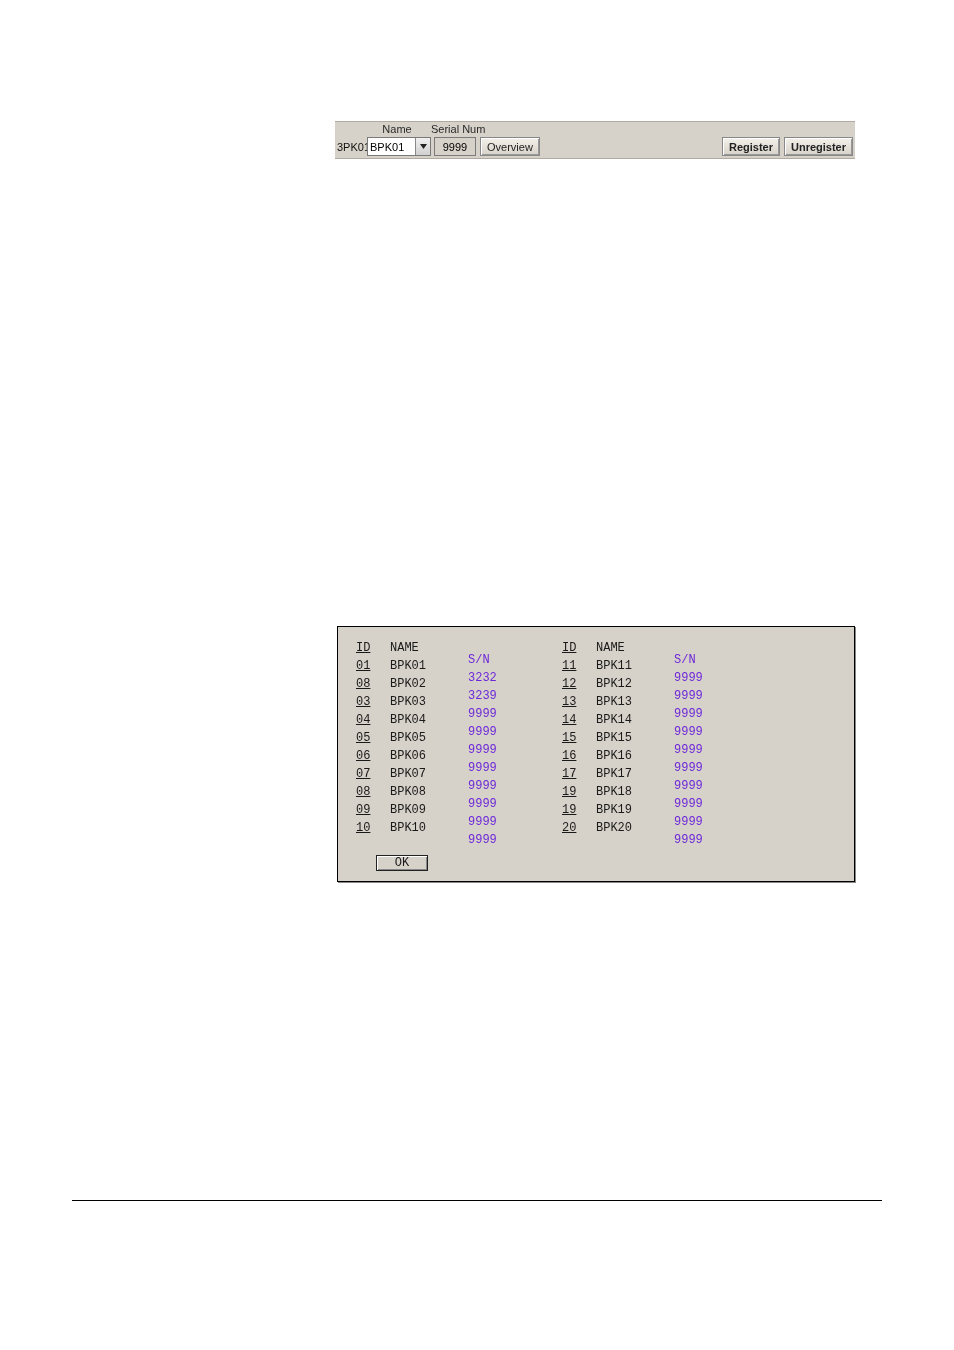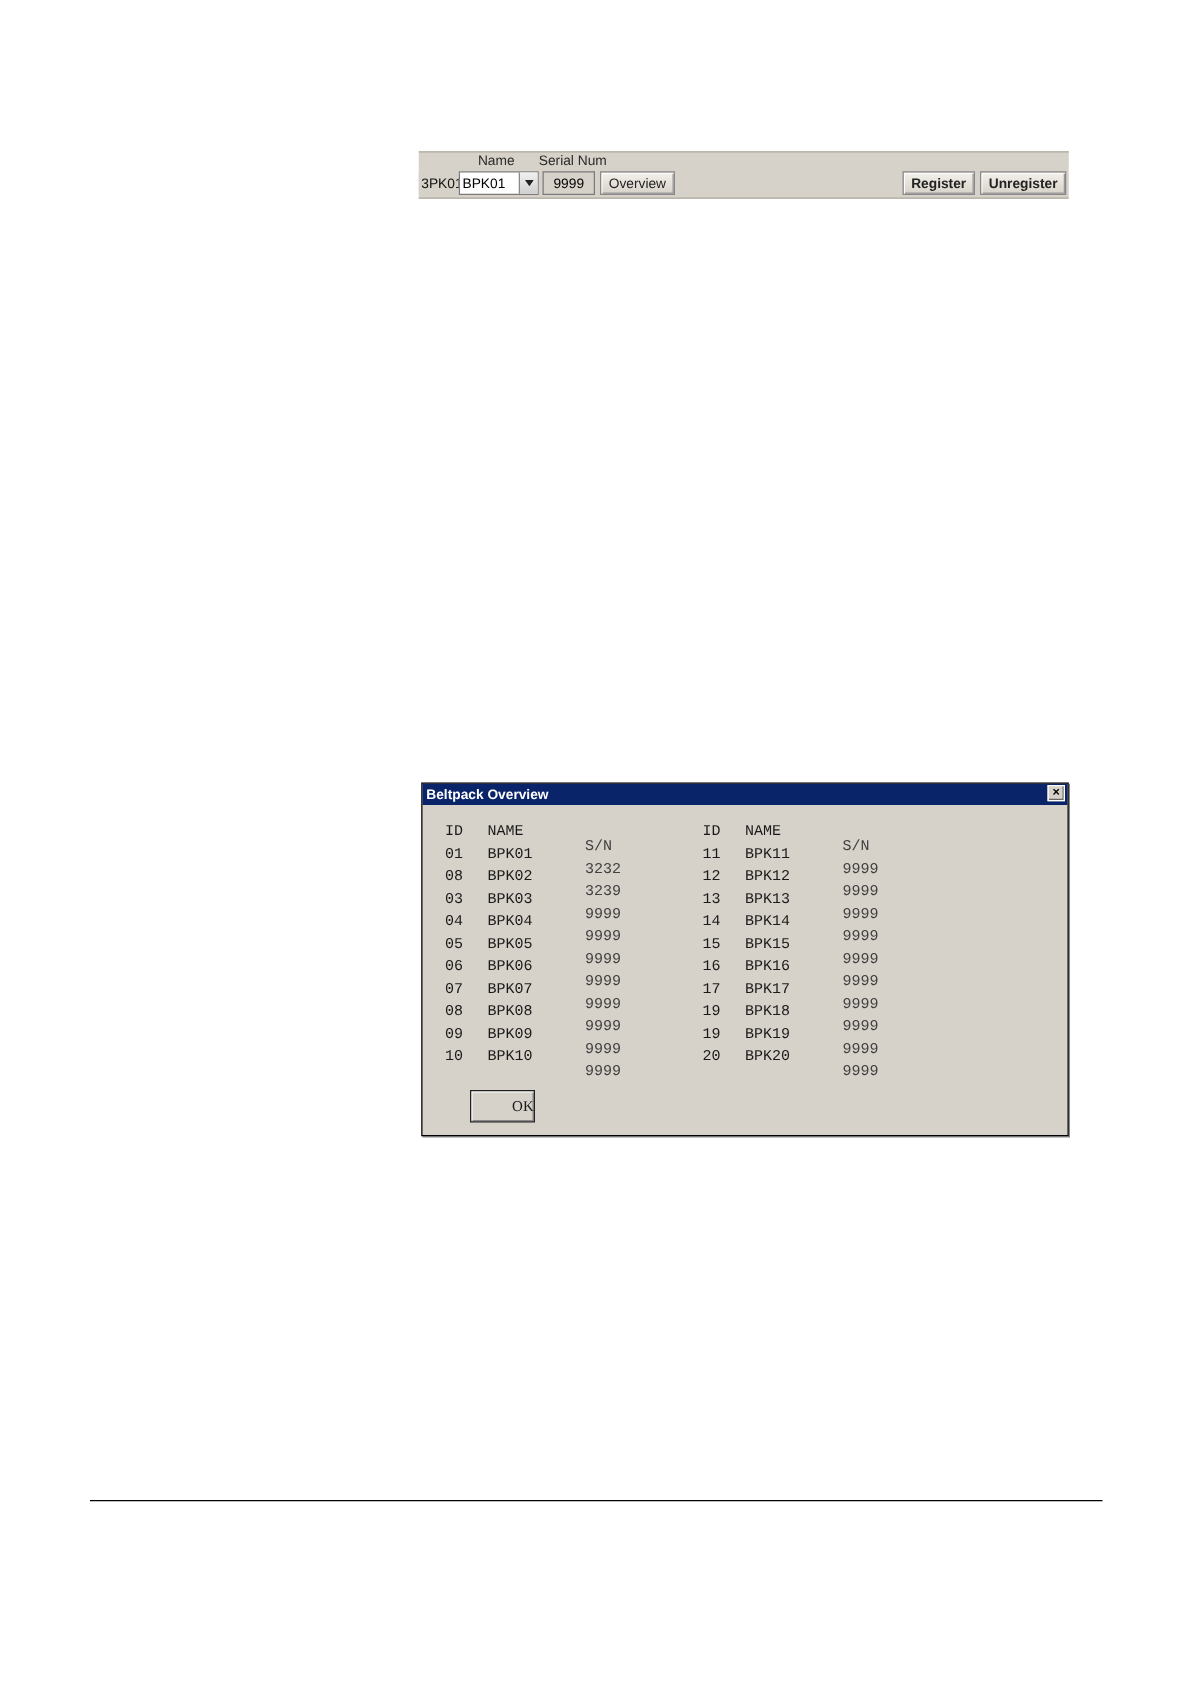--- a/index.html
+++ b/index.html
@@ -156,37 +156,37 @@
     .ov-columns {
       display: flex;
       gap: 44px;
     }
     .ov-col {}
     .ov-header, .ov-row {
       display: flex;
       height: 18px;
       align-items: center;
     }
-    .ov-id { width: 34px; }
+    .ov-id { width: 34px; text-decoration: underline; }
     .ov-name { width: 78px; }
     .ov-sn { width: 50px; }
-    .ov-header .ov-sn, .ov-row .ov-sn { color: #404040; margin-top: 24px; }
+    .ov-header .ov-sn, .ov-row .ov-sn { color: #6d28d9; margin-top: 24px; }
     .ok-btn {
       margin-top: 18px;
       margin-left: 20px;
       width: 52px;
-      height: 26px;
+      height: 16px;
       border: 1px solid #222;
       background: #d7d2c9;
       box-shadow: inset 1px 1px 0 #fff, inset -1px -1px 0 #888;
-      font-family: Liberation Serif, serif;
+      font-family: Liberation Mono, monospace;
       font-size: 12px;
       display: flex;
       align-items: center;
-      justify-content: flex-end;
+      justify-content: center;
       cursor: pointer;
     }
     .hr-line {
       position: absolute;
       left: 72px;
       top: 1200px;
       width: 810px;
       border-top: 1px solid #000;
     }
   </style>
@@ -220,26 +220,20 @@
         <span>Register</span>
       </div>
       <div class="btn">
         <span>Unregister</span>
       </div>
     </div>
   </div>
 </div>
 
 <div class="dialog">
-  <div class="titlebar">
-    <span>Beltpack Overview</span>
-    <div class="closebox">
-      <span>×</span>
-    </div>
-  </div>
   <div class="dialog-body">
     <div class="ov-columns">
 
       <div class="ov-col">
         <div class="ov-header">
           <span class="ov-id">ID</span>
           <span class="ov-name">NAME</span>
           <span class="ov-sn">S/N</span>
         </div>
         <div class="ov-row">

